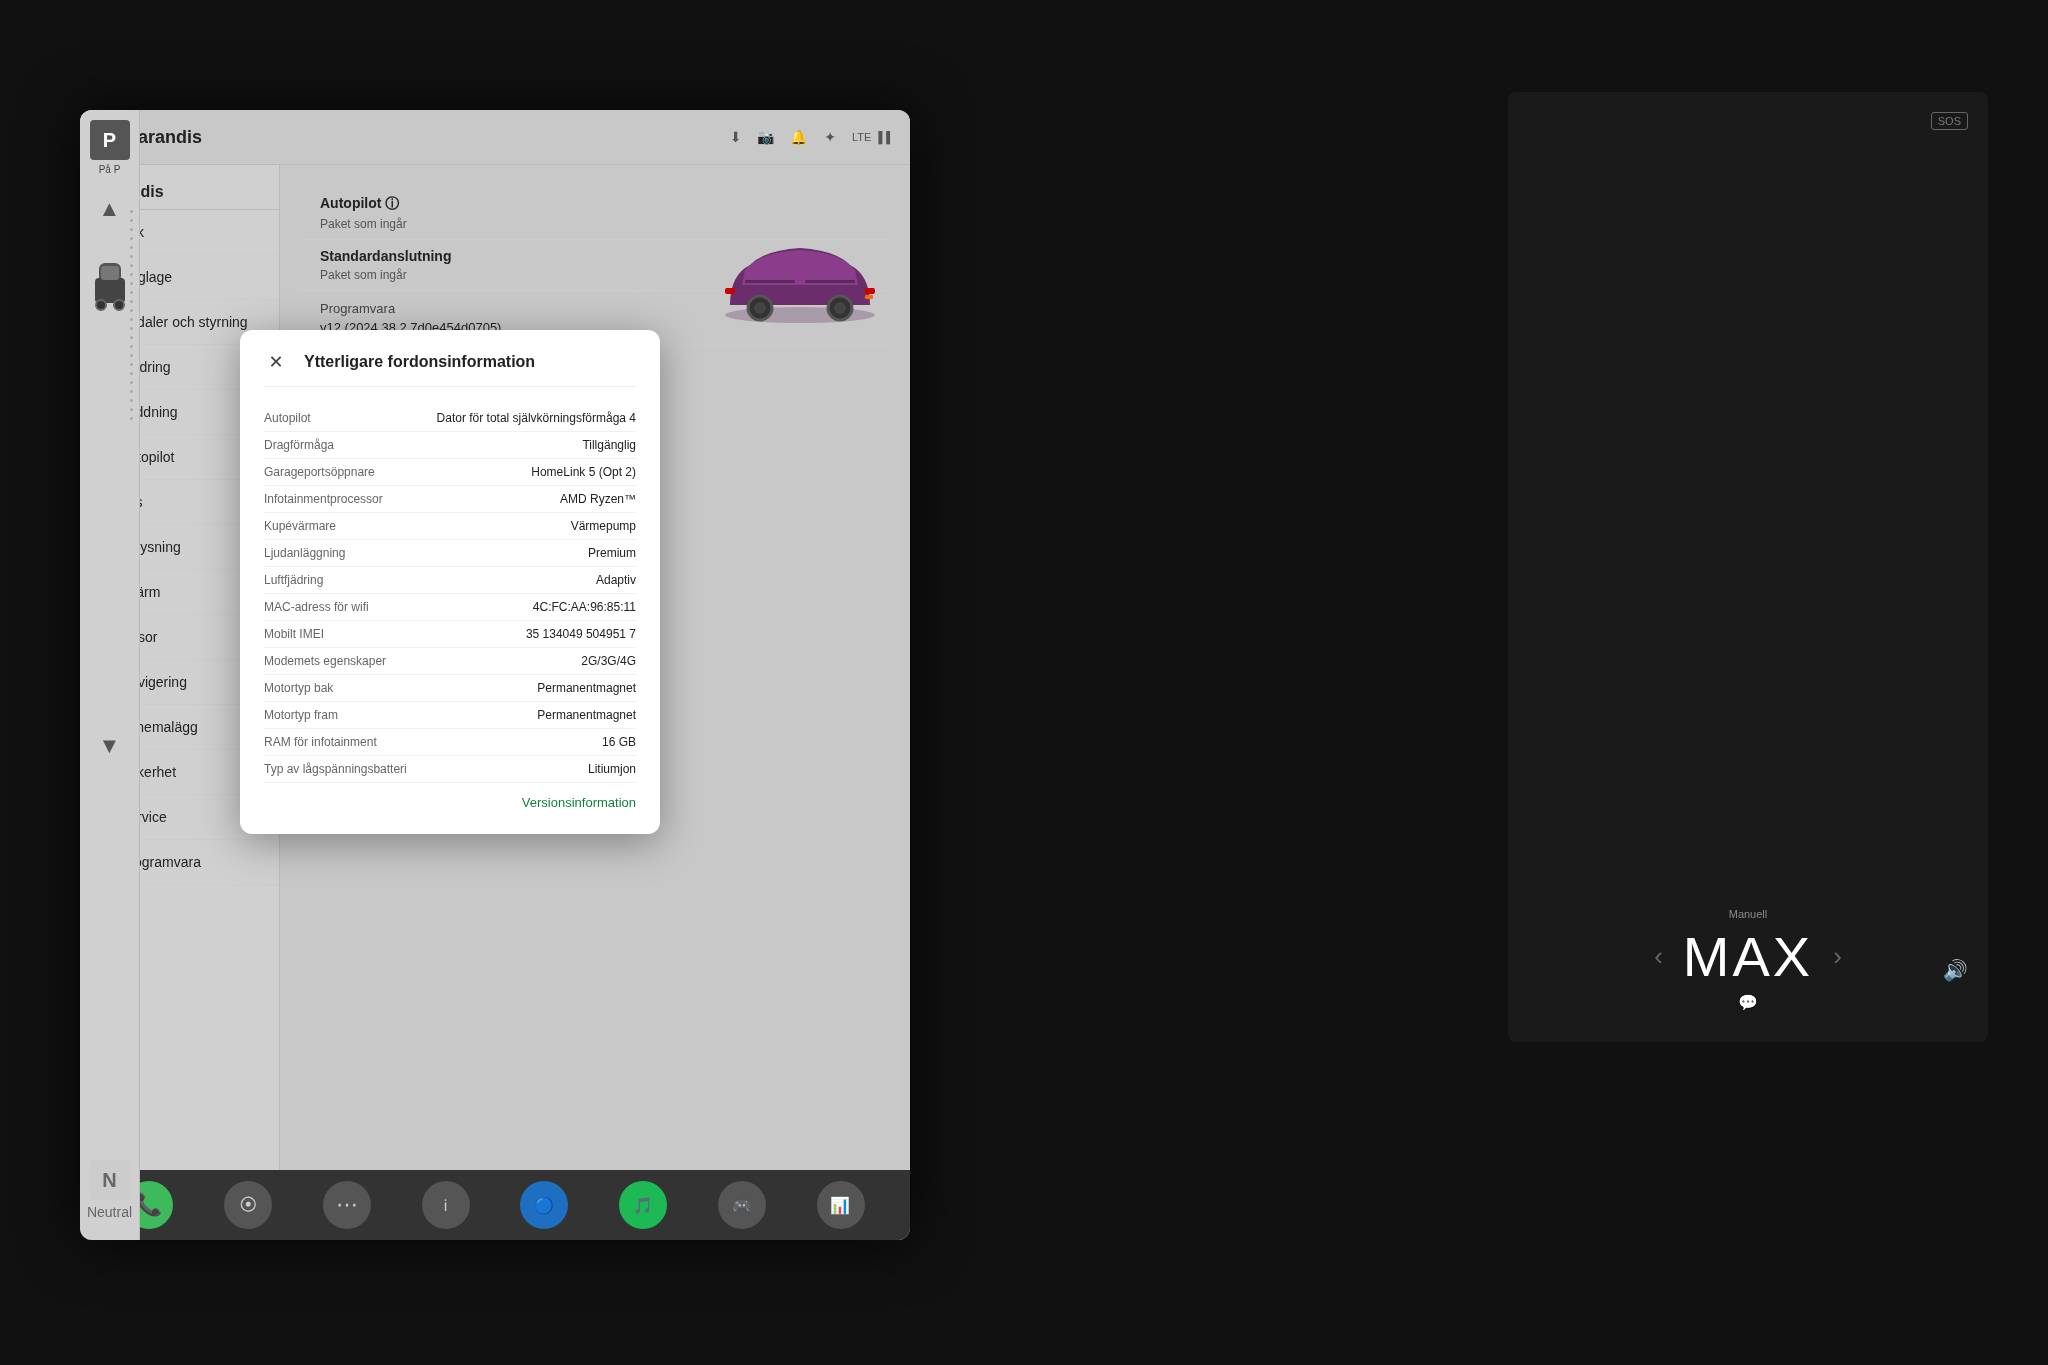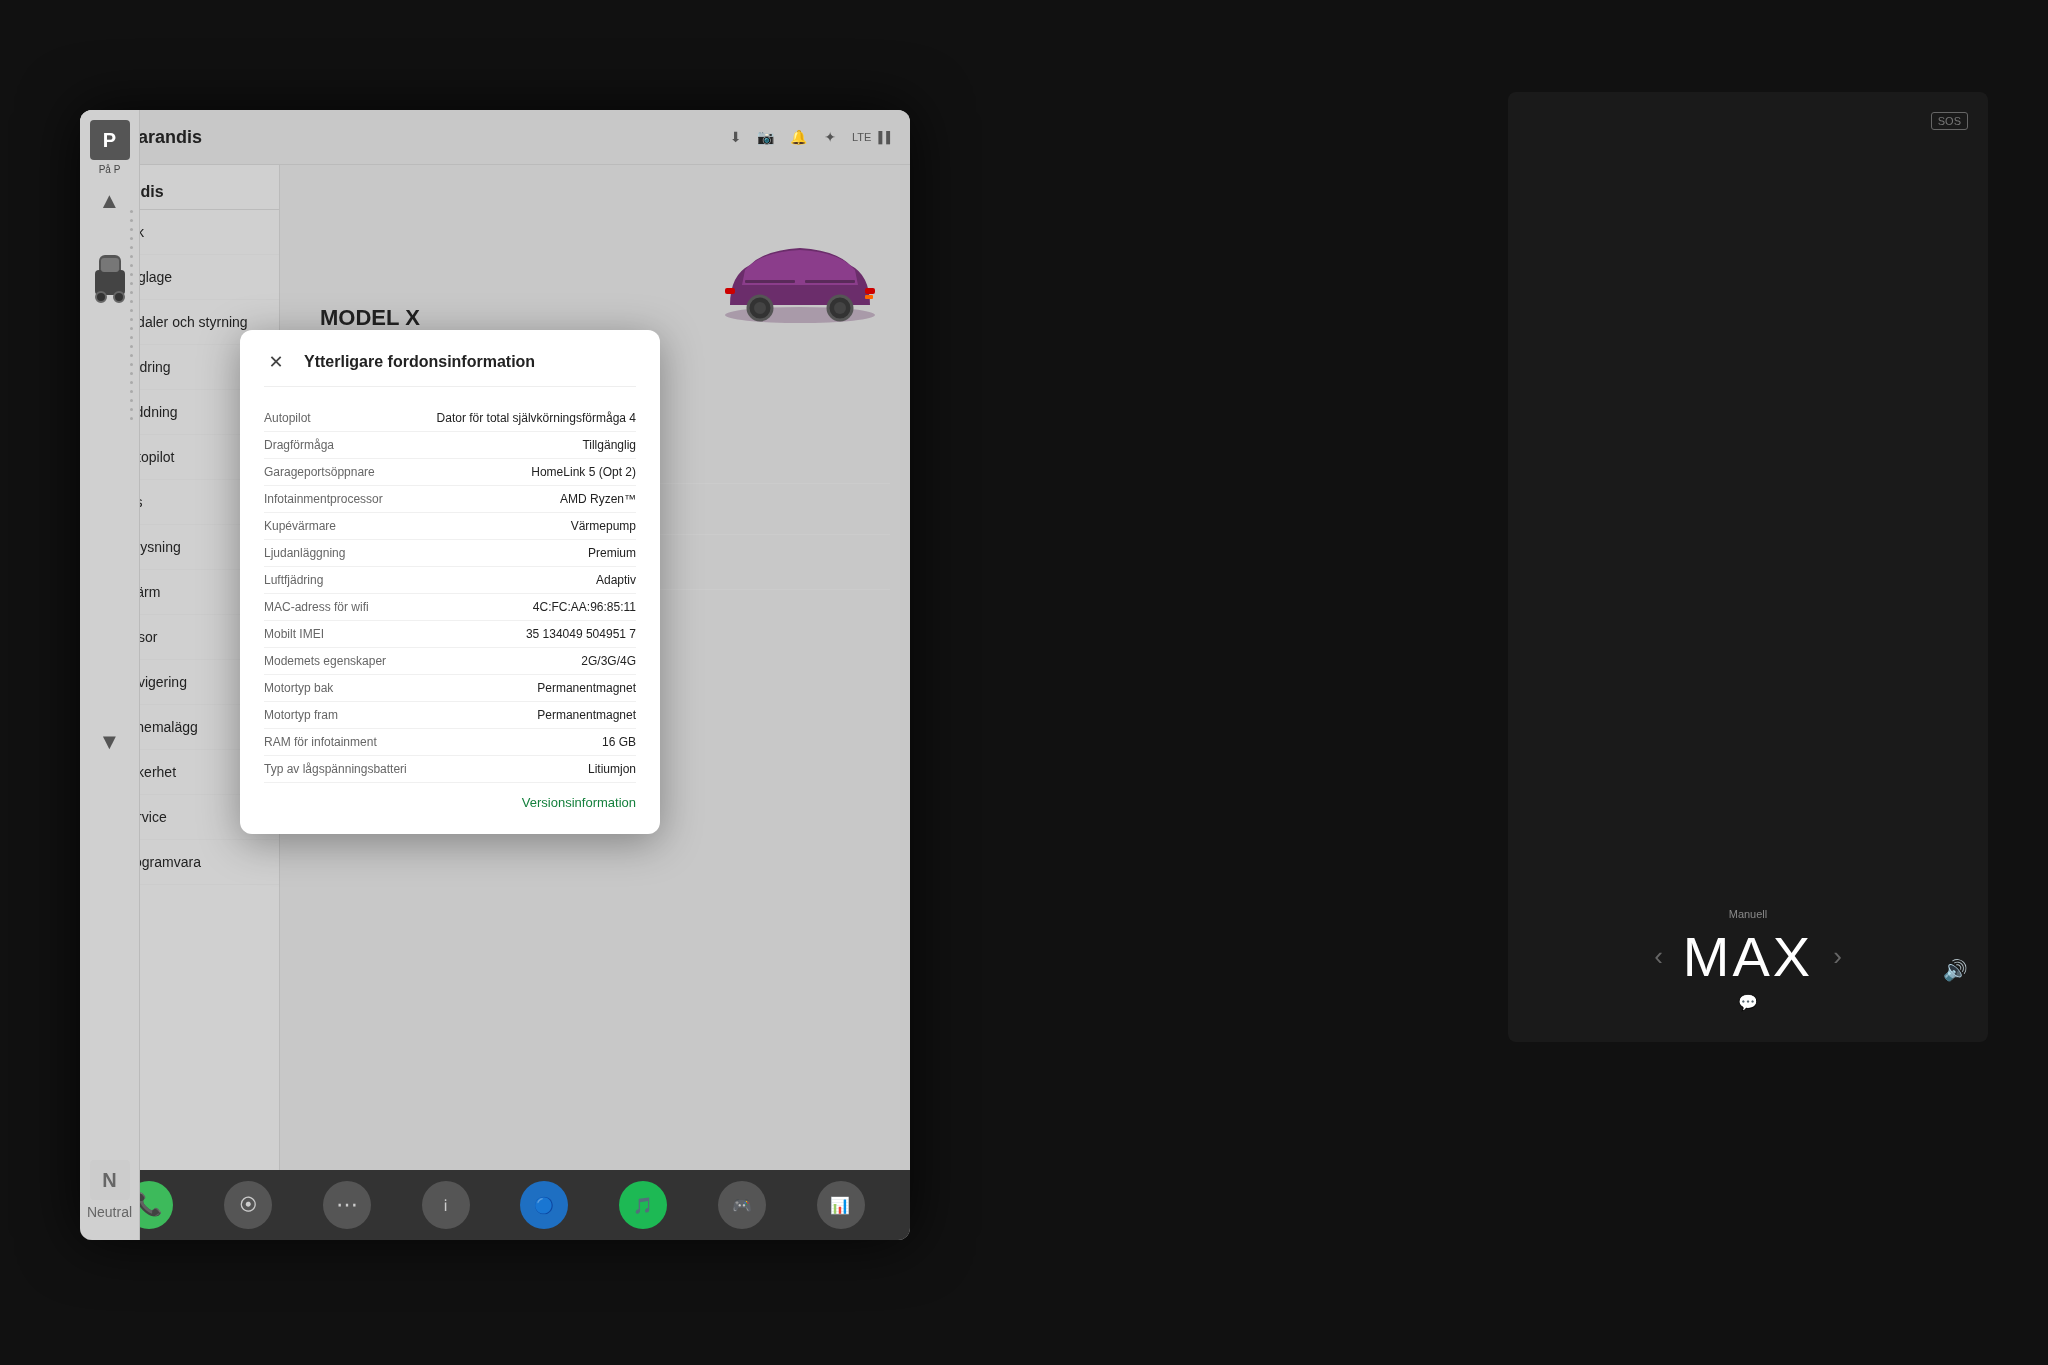--- a/index.html
+++ b/index.html
@@ -58,21 +58,21 @@
       justify-content: center;
       color: white;
       font-size: 20px;
       font-weight: bold;
       margin-bottom: 4px;
     }
 
     .gear-label {
       font-size: 10px;
       color: #444;
-      margin-bottom: 4px;
+      margin-bottom: 12px;
     }
 
     .arrow-btn {
       width: 36px;
       height: 36px;
       display: flex;
       align-items: center;
       justify-content: center;
       color: #555;
       font-size: 22px;
@@ -573,27 +573,20 @@
           <circle cx="50" cy="78" r="12" fill="#333" stroke="#555" stroke-width="3"></circle>
           <circle cx="130" cy="78" r="12" fill="#333" stroke="#555" stroke-width="3"></circle>
           <circle cx="50" cy="78" r="6" fill="#444"></circle>
           <circle cx="130" cy="78" r="6" fill="#444"></circle>
           <rect x="155" y="58" width="10" height="6" rx="2" fill="#cc0000"></rect>
           <rect x="155" y="65" width="8" height="4" rx="1" fill="#ff6600"></rect>
           <rect x="15" y="58" width="10" height="6" rx="2" fill="#cc0000"></rect>
         </svg>
       </div>
 
-      <div class="vehicle-section" style="padding-top: 130px;">
-        <div class="model-title">MODEL X</div>
-        <div class="km-display">33 203 km</div>
-        <div class="vin-display">VIN 7SAXCCE52PF3...</div>
-        <div class="autopilot-line">Autopilot: Dator för t...</div>
-        <a class="link-text">Ytterligare fordonsinformation</a>
-      </div>
 
       <div class="autopilot-section" style="padding: 8px 20px;">
         <div class="section-title">Autopilot ⓘ</div>
         <div class="section-subtitle">Paket som ingår</div>
       </div>
 
       <div style="padding: 8px 20px; border-top: 1px solid #ccc;">
         <div class="section-title">Standardanslutning</div>
         <div class="section-subtitle">Paket som ingår</div>
       </div>

